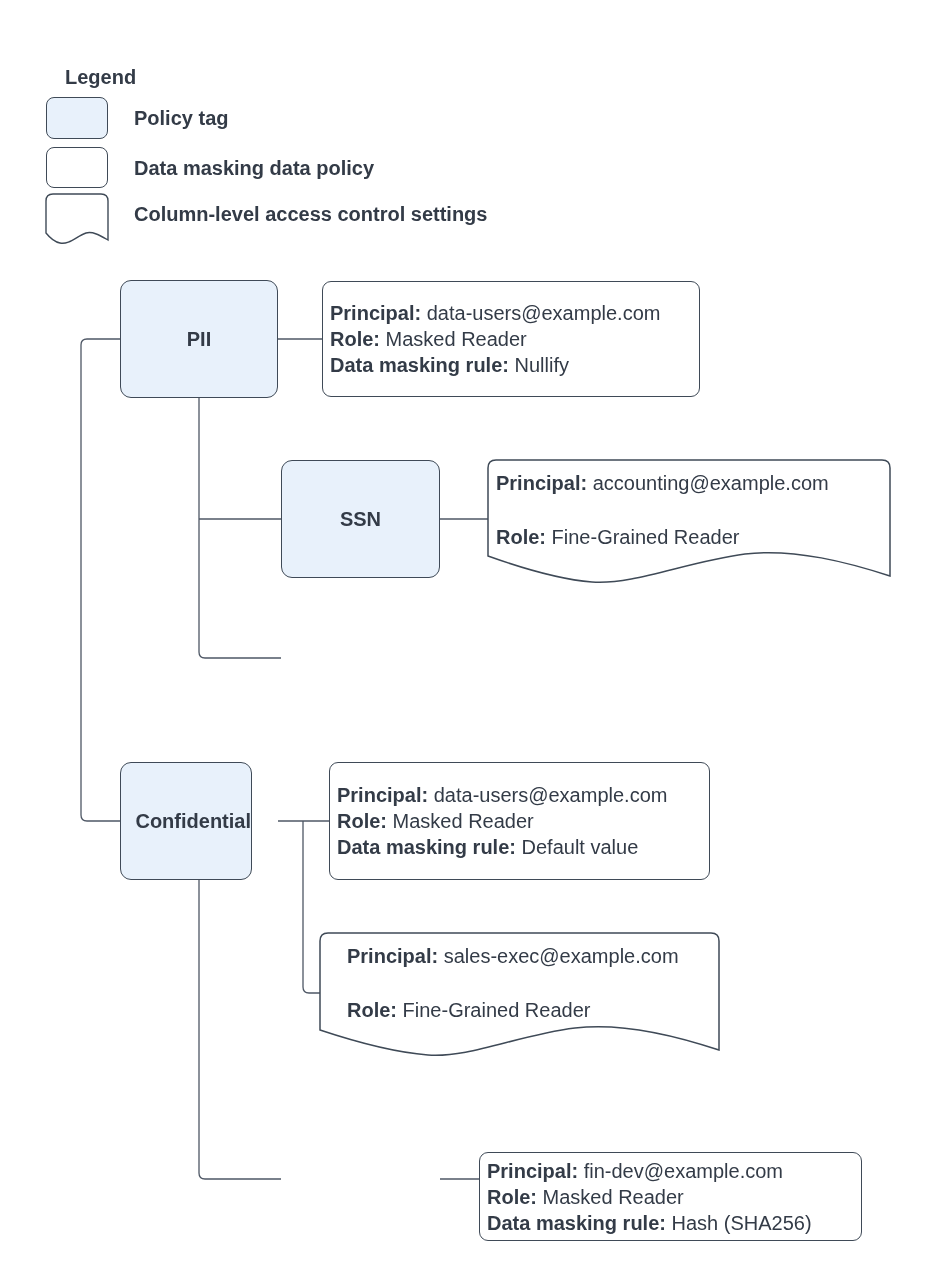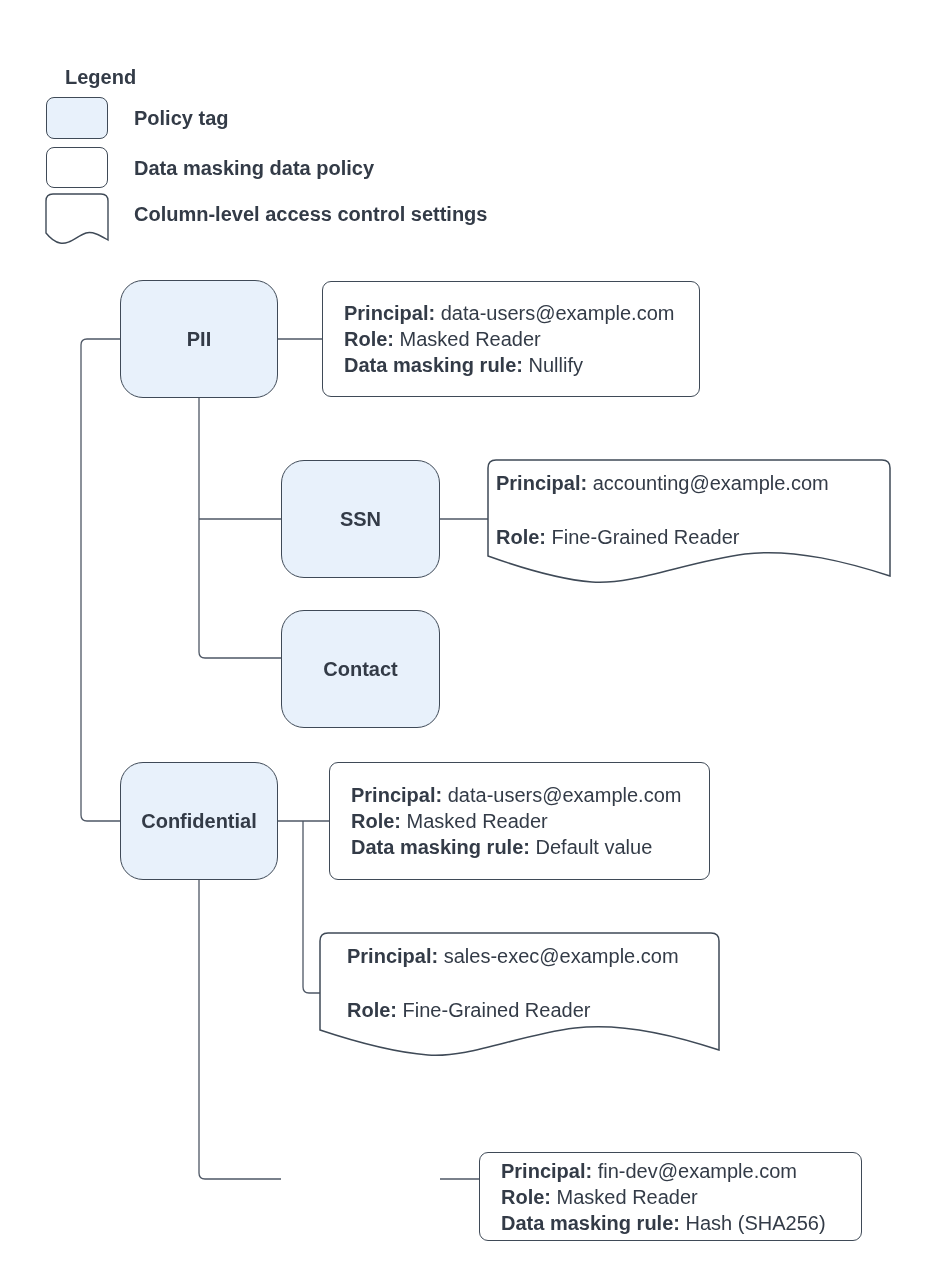--- a/index.html
+++ b/index.html
@@ -20,27 +20,27 @@
   svg .doc{fill:#ffffff;stroke:var(--border);stroke-width:1.5;}
   svg .doc-legend{fill:#ffffff;stroke:var(--border);stroke-width:1.4;}
 
   .legend-title{position:absolute;font-size:20px;font-weight:bold;}
   .legend-label{position:absolute;font-size:20px;font-weight:bold;line-height:26px;white-space:nowrap;}
   .swatch{position:absolute;border:1.4px solid var(--border);border-radius:8px;background:#fff;}
   .swatch.blue{background:var(--blue-fill);}
 
   .node{
     position:absolute;background:var(--blue-fill);border:1.5px solid var(--border);
-    border-radius:23px;display:flex;align-items:center;justify-content:center;
+    border-radius:11px;display:flex;align-items:center;justify-content:center;
     font-size:20px;font-weight:bold;white-space:nowrap;
   }
   .policy{
     position:absolute;background:#fff;border:1.5px solid var(--border);border-radius:9px;
     display:flex;flex-direction:column;justify-content:center;
-    padding-left:21px;font-size:20px;line-height:26px;
+    padding-left:7px;font-size:20px;line-height:26px;
   }
   .doc-text{
     position:absolute;display:flex;flex-direction:column;justify-content:center;
     padding-left:8px;font-size:20px;line-height:26px;gap:28px;
   }
   .pline{white-space:nowrap;}
   .pline b{font-weight:bold;}
 </style>
 </head>
 <body>
@@ -88,25 +88,22 @@
   <div class="legend-label" style="left:134px;top:201px;">Column-level access control settings</div>
 
   <div class="node" style="left:120px;top:280px;width:158px;height:118px;">
     <span>PII</span>
   </div>
 
   <div class="node" style="left:281px;top:460px;width:159px;height:118px;">
     <span>SSN</span>
   </div>
 
-  <div class="node" style="left:281px;top:610px;width:159px;height:118px;">
-    <span>Contact</span>
-  </div>
 
-  <div class="node" style="left:120px;top:762px;width:158px;height:118px;">
+  <div class="node" style="left:120px;top:762px;width:132px;height:118px;justify-content:flex-end;">
     <span>Confidential</span>
   </div>
 
 
   <div class="policy" style="left:322px;top:281px;width:378px;height:116px;">
     <div class="pline">
       <b>Principal:</b>
       <span>data-users@example.com</span>
     </div>
     <div class="pline">

